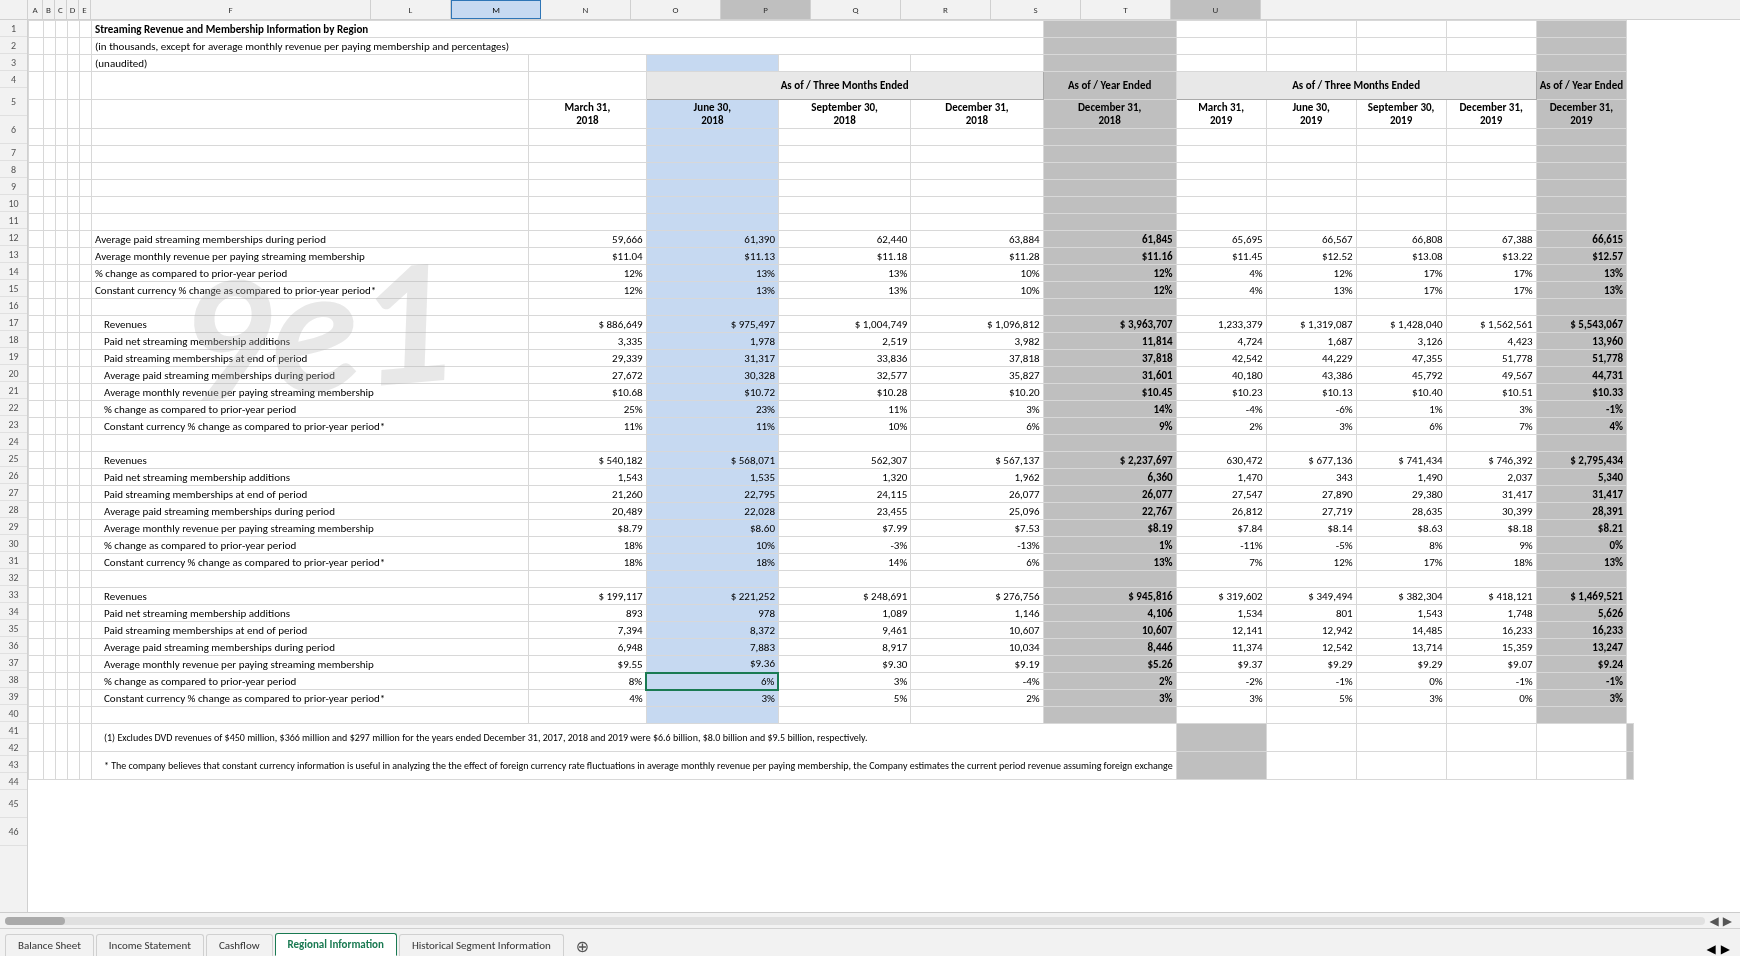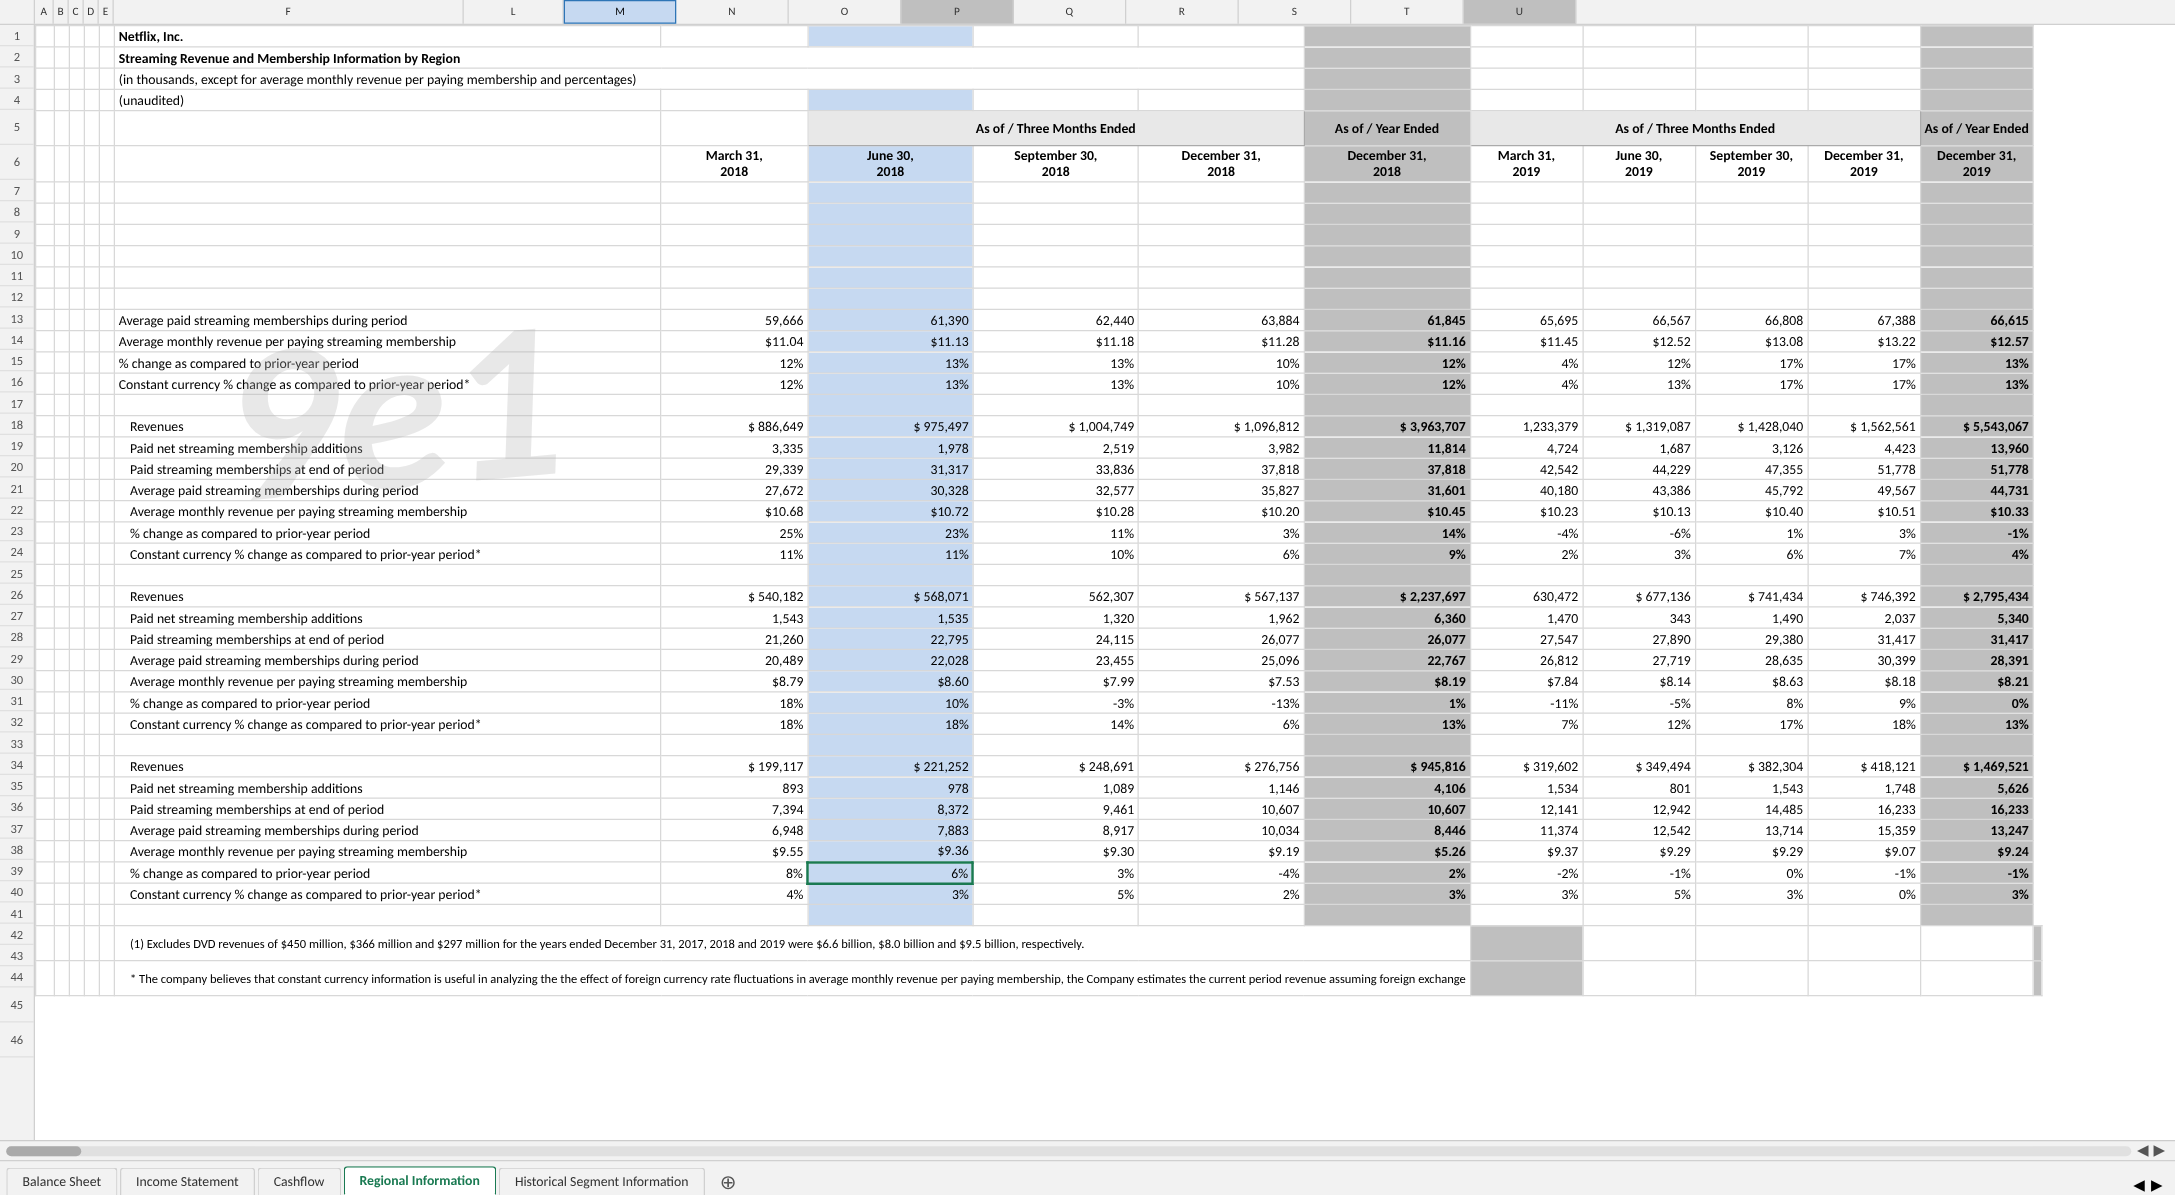--- a/index.html
+++ b/index.html
@@ -143,38 +143,20 @@
       <div class="row-num" style="height:28px">46</div>
     </div>
 
     <div class="grid">
 
       <div class="watermark">9e1</div>
 
       <table>
 
         <tbody>
-            <tr>
-          <td class="w-col-a"></td>
-          <td class="w-col-b"></td>
-          <td class="w-col-c"></td>
-          <td class="w-col-d"></td>
-          <td class="w-col-e"></td>
-          <td class="w-col-f bold">Netflix, Inc.</td>
-          <td class="w-col-l"></td>
-          <td class="w-col-m col-m-highlight"></td>
-          <td class="w-col-n"></td>
-          <td class="w-col-o"></td>
-          <td class="w-col-p col-p-shade"></td>
-          <td class="w-col-q"></td>
-          <td class="w-col-r"></td>
-          <td class="w-col-s"></td>
-          <td class="w-col-t"></td>
-          <td class="w-col-u col-u-shade"></td>
-        </tr>
 
         <tr>
           <td class="w-col-a"></td>
           <td class="w-col-b"></td>
           <td class="w-col-c"></td>
           <td class="w-col-d"></td>
           <td class="w-col-e"></td>
           <td class="w-col-f bold" colspan="5">Streaming Revenue and Membership Information by Region</td>
           <td class="w-col-p col-p-shade"></td>
           <td class="w-col-q"></td>

